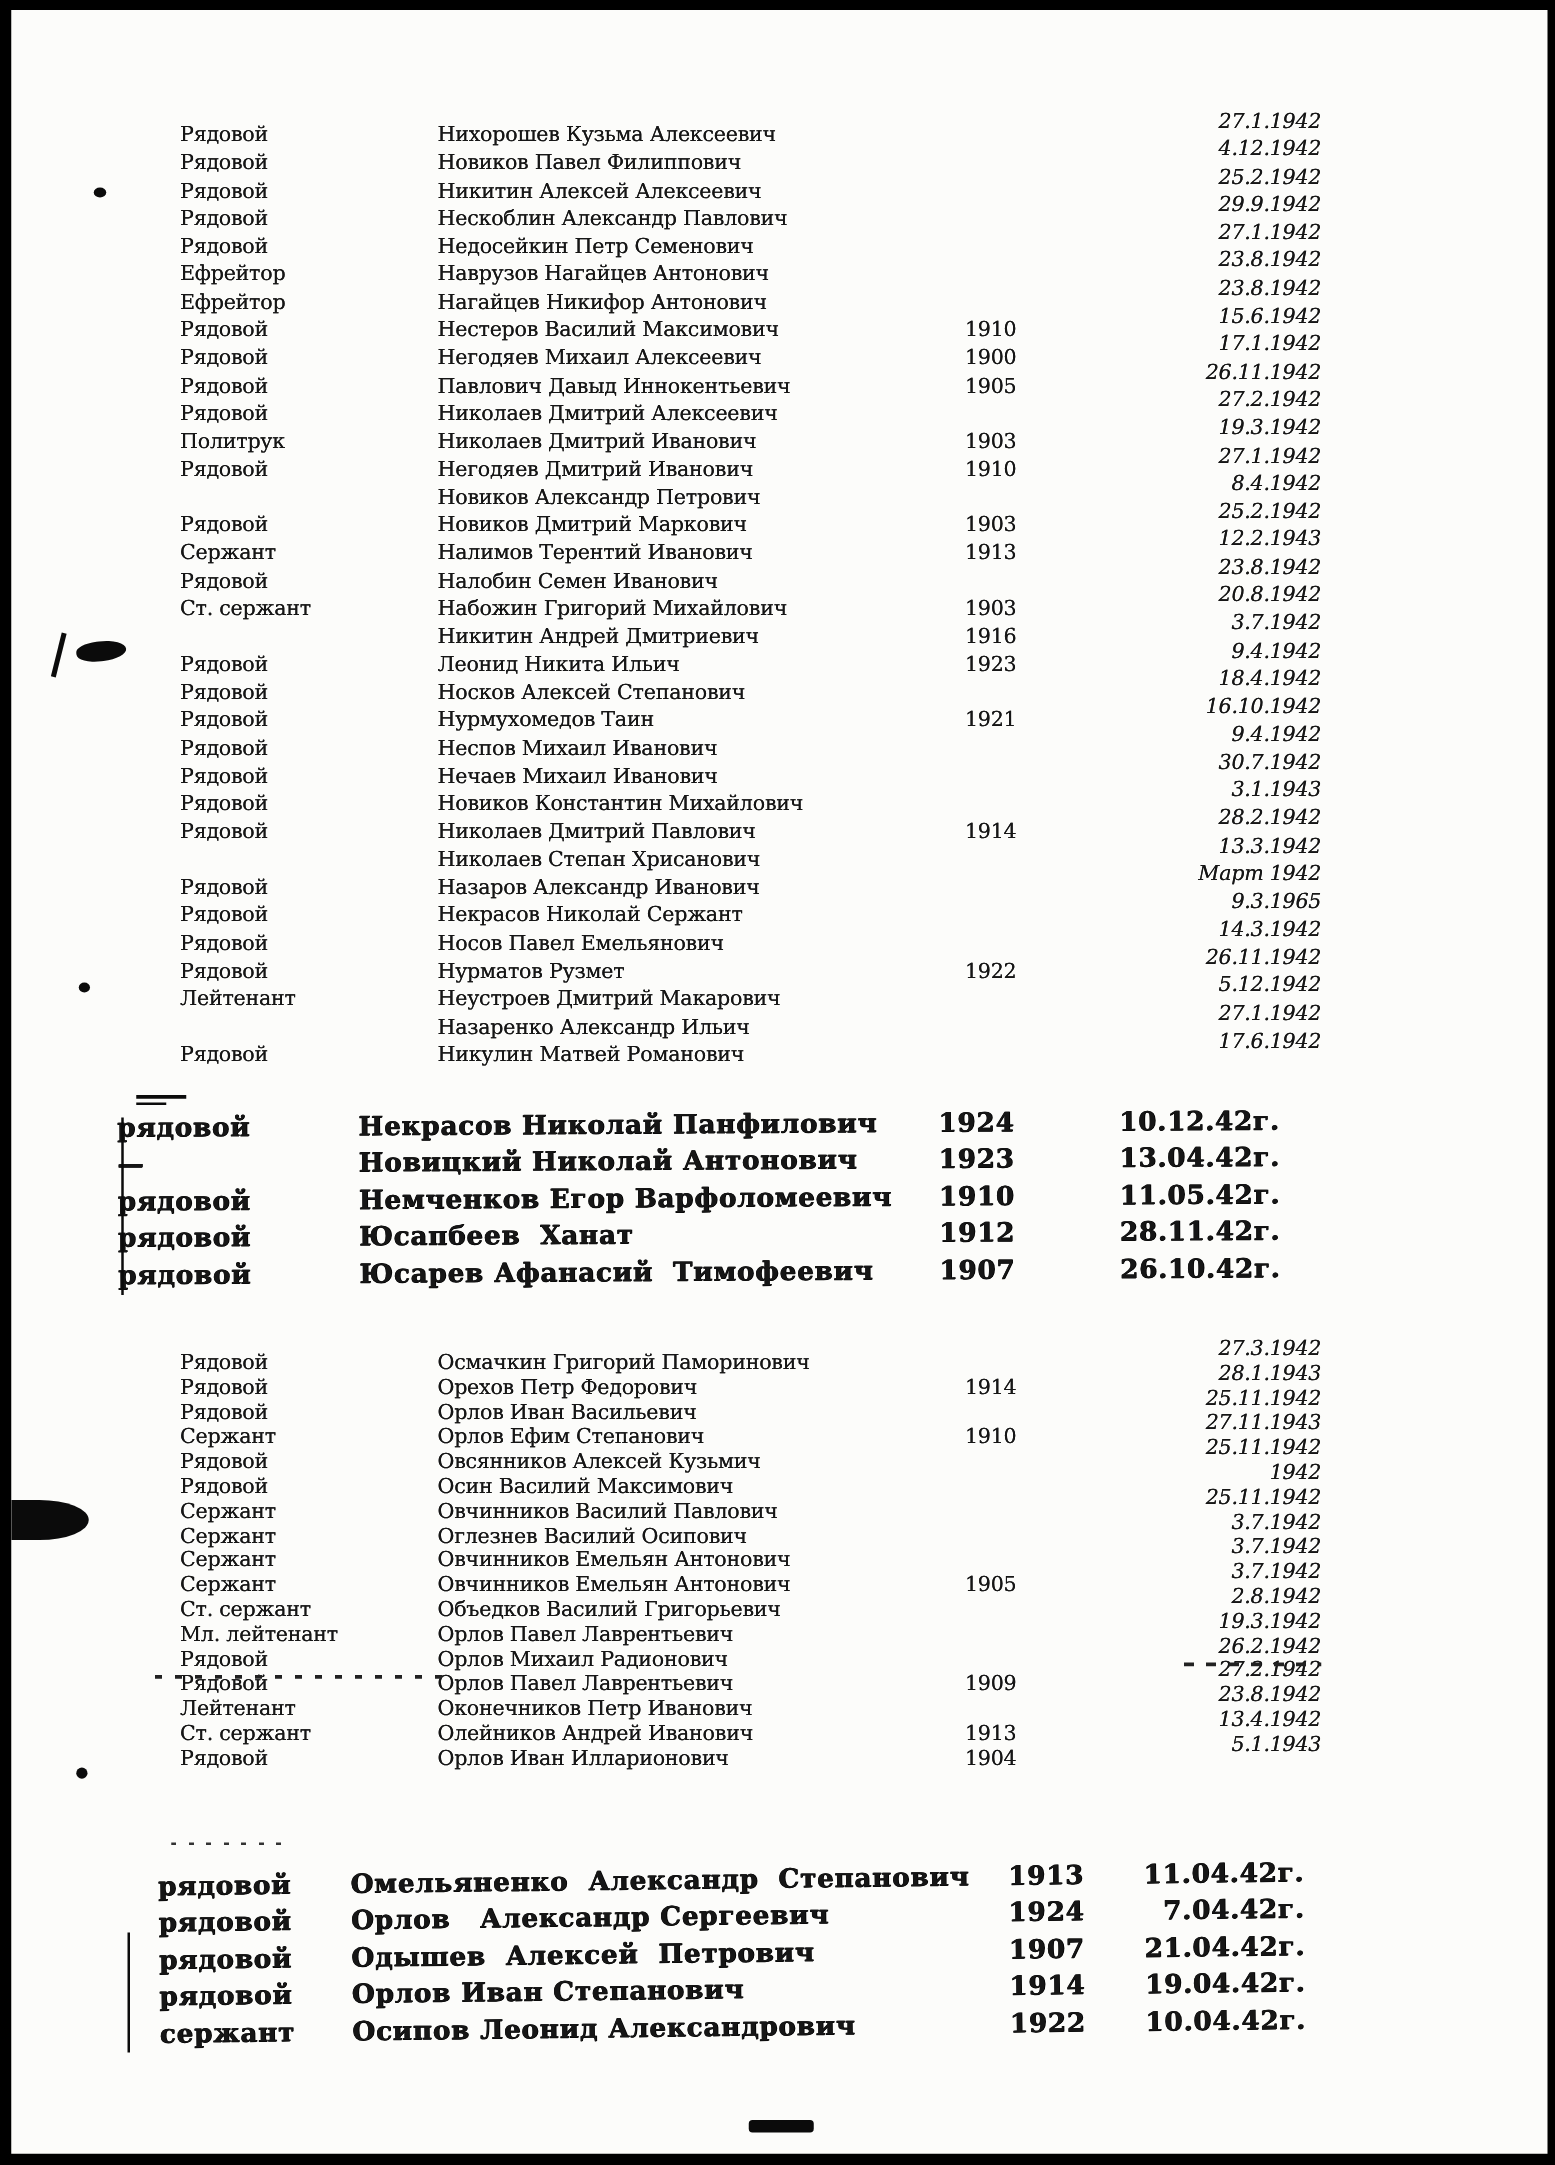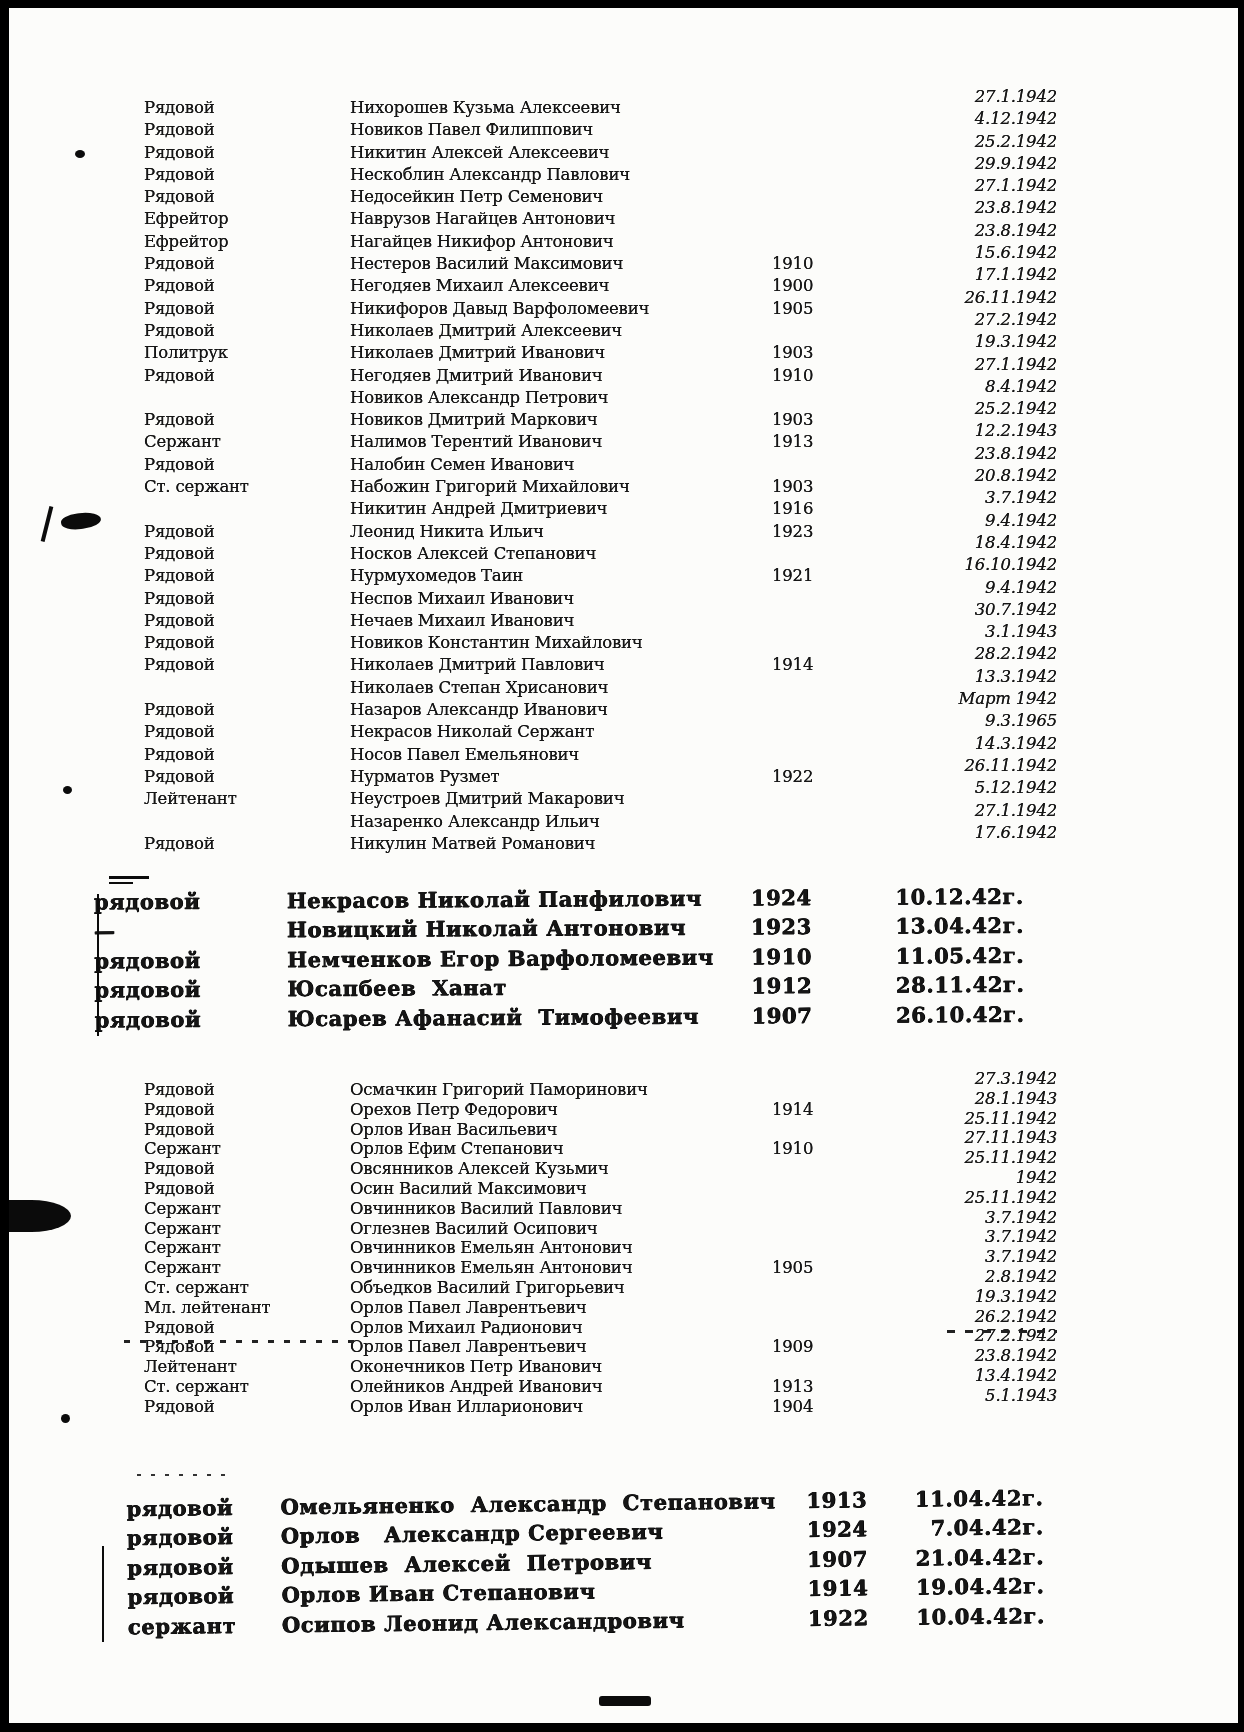--- a/index.html
+++ b/index.html
@@ -125,21 +125,21 @@
         <span class="date">15.6.1942</span>
       </div>
       <div class="row">
         <span class="rank">Рядовой</span>
         <span class="name">Негодяев Михаил Алексеевич</span>
         <span class="year">1900</span>
         <span class="date">17.1.1942</span>
       </div>
       <div class="row">
         <span class="rank">Рядовой</span>
-        <span class="name">Никифоров Давыд Варфоломеевич</span>
+        <span class="name">Павлович Давыд Иннокентьевич</span>
         <span class="year">1905</span>
         <span class="date">26.11.1942</span>
       </div>
       <div class="row">
         <span class="rank">Рядовой</span>
         <span class="name">Николаев Дмитрий Алексеевич</span>
         <span class="year"></span>
         <span class="date">27.2.1942</span>
       </div>
       <div class="row">

